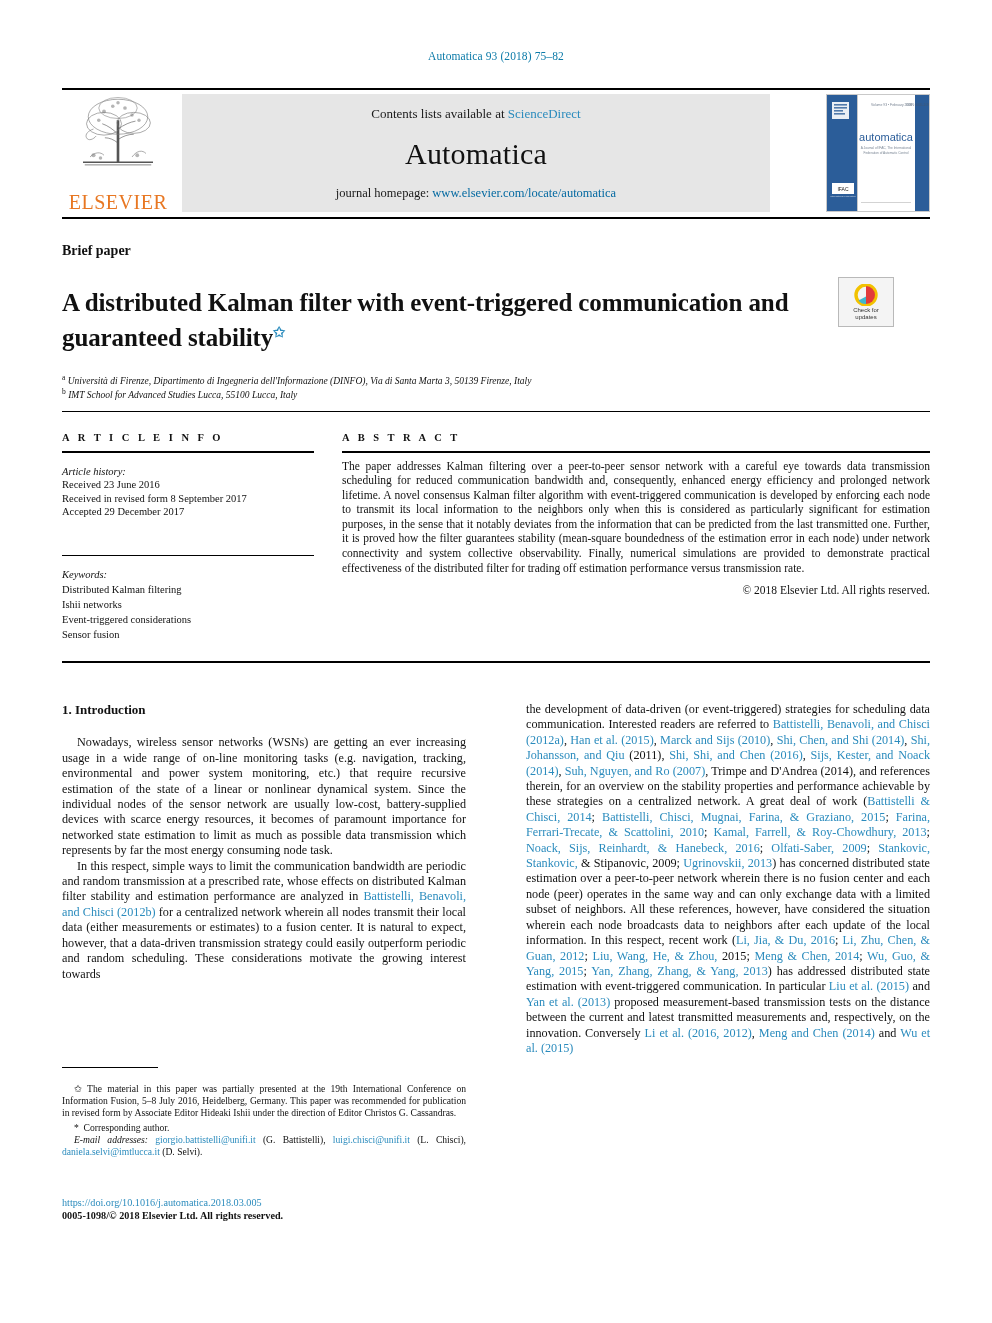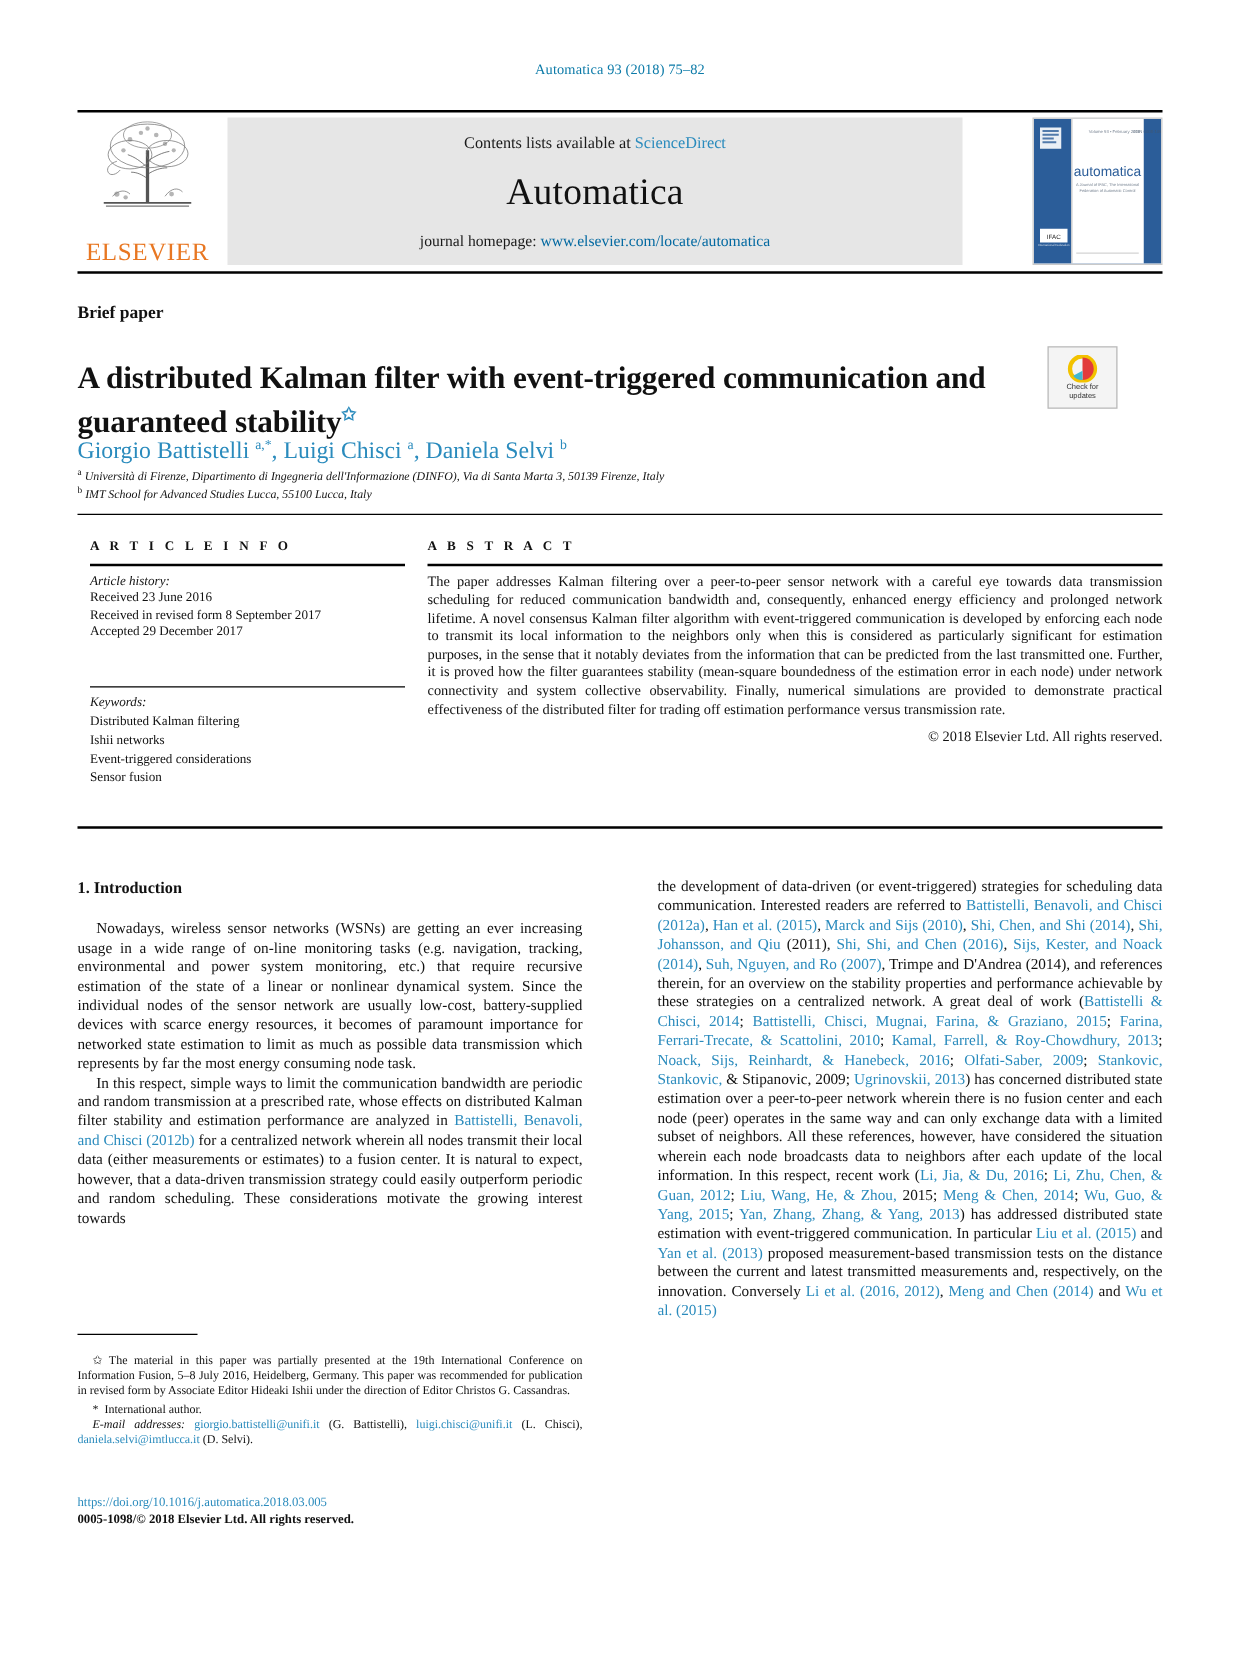--- a/index.html
+++ b/index.html
@@ -201,21 +201,21 @@
     position: absolute;
     left: 62px;
     top: 411px;
     width: 868px;
     height: 1px;
     background: #000;
   }
 
   .col-info {
     position: absolute;
-    left: 72px;
+    left: 62px;
     top: 432px;
     width: 252px;
   }
   .col-abs {
     position: absolute;
     left: 342px;
     top: 432px;
     width: 588px;
   }
   .sec-head {
@@ -224,21 +224,21 @@
     letter-spacing: 3px;
     color: #111;
     margin-bottom: 8px;
   }
   .hrule {
     height: 1.5px;
     background: #000;
     margin: 4px 0 6px 0;
   }
   .info-group { font-size: 10.5px; line-height: 13.5px; color: #111; }
-  .info-group .lead { font-style: italic; }
+  .info-group .lead { font-style: italic; margin-top: 12px; }
   .info-kw { margin-top: 4px; }
   .info-kw .kwline { line-height: 15px; }
   .kw-spacer { height: 32px; }
 
   .abstract-body {
     font-size: 11.5px;
     line-height: 14.6px;
     text-align: justify;
     color: #111;
   }
@@ -412,21 +412,20 @@
       <circle cx="13" cy="11" r="10" fill="none" stroke="#f2c200" stroke-width="3.4"></circle>
       <path d="M13 2 A9 9 0 0 1 13 20 Z" fill="#e23b3b"></path>
       <path d="M13 20 A9 9 0 0 1 5.5 16.5 L13 12.5 Z" fill="#3fb7cf"></path>
     </svg>
     <div class="crossmark-label">
       <span>Check for</span><br>
       <span>updates</span>
     </div>
   </div>
 
-  <div class="authors">Giorgio Battistelli <sup>a,*</sup>, Luigi Chisci <sup>a</sup>, Daniela Selvi <sup>b</sup></div>
   <div class="affil a"><sup>a</sup> <span>Università di Firenze, Dipartimento di Ingegneria dell'Informazione (DINFO), Via di Santa Marta 3, 50139 Firenze, Italy</span></div>
   <div class="affil b"><sup>b</sup> <span>IMT School for Advanced Studies Lucca, 55100 Lucca, Italy</span></div>
 
   <div class="info-rule-top"></div>
 
   <div class="col-info">
     <div class="sec-head">A R T I C L E   I N F O</div>
     <div class="hrule"></div>
     <div class="info-group">
       <div class="lead">Article history:</div>
@@ -460,21 +459,21 @@
     <p><span>In this respect, simple ways to limit the communication bandwidth are periodic and random transmission at a prescribed rate, whose effects on distributed Kalman filter stability and estimation performance are analyzed in <span class="ref"><span class="ref">Battistelli,</span> Benavoli, and Chisci</span> <span class="ref">(2012b)</span> for a centralized network wherein all nodes transmit their local data (either measurements or estimates) to a fusion center. It is natural to expect, however, that a data-driven transmission strategy could easily outperform periodic and random scheduling. These considerations motivate the growing interest towards</span></p>
   </div>
 
   <div class="body-col right">
     <p style="text-indent:0"><span>the development of data-driven (or event-triggered) strategies for scheduling data communication. Interested readers are referred to <span class="ref"><span class="ref">Battistelli,</span> Benavoli, and Chisci</span> <span class="ref">(2012a)</span>, <span class="ref">Han <span class="ref">et al.</span> (2015)</span>, <span class="ref">Marck</span> <span class="ref">and Sijs (2010)</span>, <span class="ref">Shi, Chen, and Shi (2014)</span>, <span class="ref">Shi, Johansson, and Qiu</span> (2011), <span class="ref">Shi, Shi, and Chen (2016)</span>, <span class="ref">Sijs, Kester, and Noack (2014)</span>, <span class="ref">Suh, Nguyen, and Ro (2007)</span>, Trimpe and D'Andrea (2014), and references therein, for an overview on the stability properties and performance achievable by these strategies on a centralized network. A great deal of work (<span class="ref">Battistelli &amp; Chisci, 2014</span>; <span class="ref">Battistelli,</span> <span class="ref">Chisci, Mugnai, Farina, &amp; Graziano, 2015</span>; <span class="ref">Farina, Ferrari-Trecate, &amp;</span> <span class="ref">Scattolini, 2010</span>; <span class="ref">Kamal, Farrell, &amp; Roy-Chowdhury, 2013</span>; <span class="ref">Noack,</span> <span class="ref">Sijs, Reinhardt, &amp; Hanebeck, 2016</span>; <span class="ref">Olfati-Saber, 2009</span>; <span class="ref">Stankovic,</span> <span class="ref">Stankovic,</span> &amp; Stipanovic, 2009; <span class="ref">Ugrinovskii, 2013</span>) has concerned distributed state estimation over a peer-to-peer network wherein there is no fusion center and each node (peer) operates in the same way and can only exchange data with a limited subset of neighbors. All these references, however, have considered the situation wherein each node broadcasts data to neighbors after each update of the local information. In this respect, recent work (<span class="ref"><span class="ref">Li</span>, Jia,</span> <span class="ref">&amp; Du, 2016</span>; <span class="ref"><span class="ref">Li</span>, Zhu, Chen, &amp; Guan, 2012</span>; <span class="ref"><span class="ref">Li</span>u, Wang, He, &amp; Zhou,</span> 2015; <span class="ref">Meng &amp; Chen, 2014</span>; <span class="ref">Wu, Guo, &amp; Yang, 2015</span>; <span class="ref">Yan, Zhang,</span> <span class="ref">Zhang, &amp; Yang, 2013</span>) has addressed distributed state estimation with event-triggered communication. In particular <span class="ref"><span class="ref">Li</span>u <span class="ref">et al.</span> (2015)</span> and <span class="ref">Yan <span class="ref">et al.</span> (2013)</span> proposed measurement-based transmission tests on the distance between the current and latest transmitted measurements and, respectively, on the innovation. Conversely <span class="ref">Li</span> <span class="ref">et al.</span> <span class="ref">(2016, 2012)</span>, <span class="ref">Meng and Chen (2014)</span> and <span class="ref">Wu <span class="ref">et al.</span> (2015)</span></span></p>
   </div>
 
   <div class="foot-rule"></div>
   <div class="footnotes">
     <p class="fn-star"><span>✩</span> <span>The material in this paper was partially presented at the 19th International Conference on Information Fusion, 5–8 July 2016, Heidelberg, Germany. This paper was recommended for publication in revised form by Associate Editor Hideaki Ishii under the direction of Editor Christos G. Cassandras.</span></p>
-    <p class="fn-corr"><span>*</span>&nbsp; <span>International author.</span></p>
+    <p class="fn-corr"><span>*</span>&nbsp; <span>Corresponding author.</span></p>
     <p class="fn-mail"><span class="ital">E-mail addresses:</span>
       <a href="#">giorgio.battistelli@unifi.it</a> <span>(G. Battistelli)</span>,
       <a href="#">luigi.chisci@unifi.it</a> <span>(L. Chisci)</span>,
       <a href="#">daniela.selvi@imtlucca.it</a> <span>(D. Selvi)</span>.
     </p>
   </div>
 
   <div class="doi-block">
     <div class="doi">https://doi.org/10.1016/j.automatica.2018.03.005</div>
     <div class="issn">0005-1098/© 2018 Elsevier Ltd. All rights reserved.</div>

